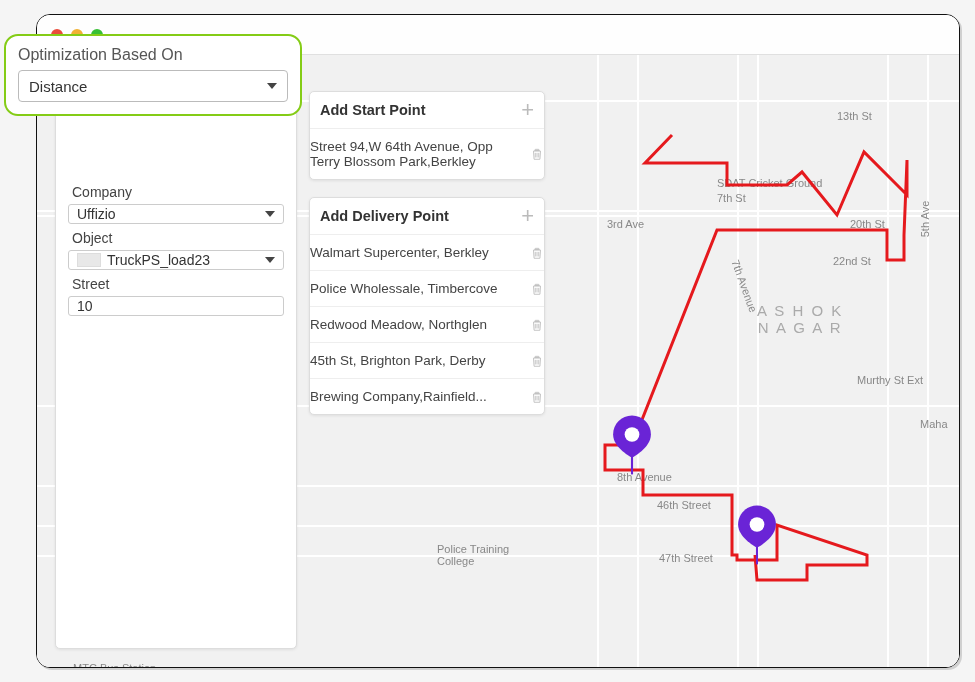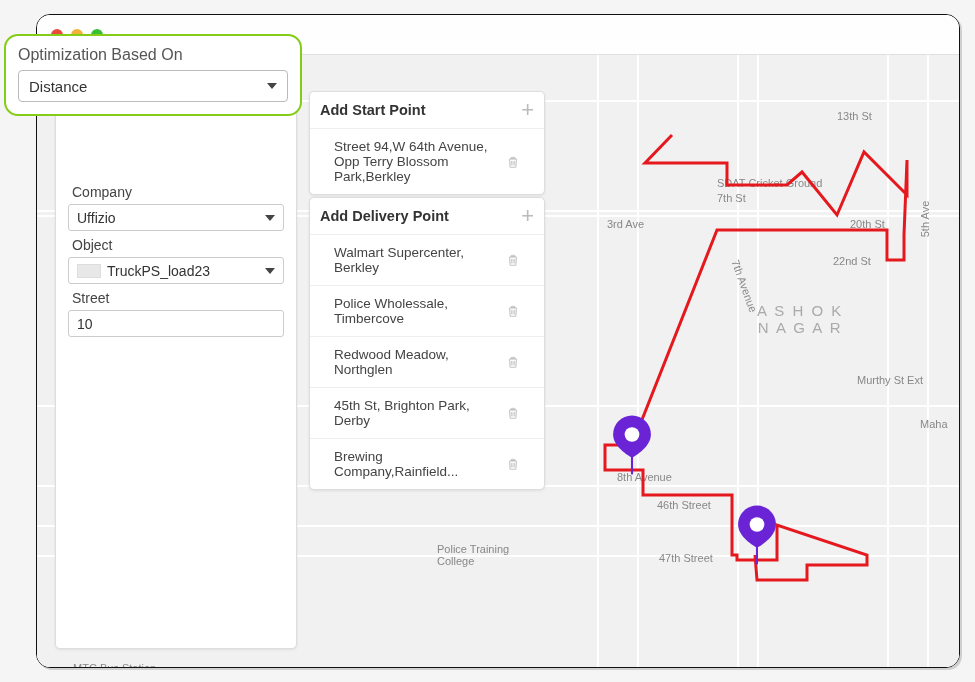--- a/index.html
+++ b/index.html
@@ -78,21 +78,21 @@
     background: #fff;
     border: 1px solid #ddd;
     border-radius: 5px;
     padding: 10px 12px 14px;
     height: 578px;
     box-shadow: 0 1px 3px rgba(0,0,0,0.08);
   }
   .field-label { font-size: 14px; color: #444; margin: 6px 4px 4px; }
   .select, .input {
     width: 100%;
-    height: 27px;
+    height: 20px;
     border: 1px solid #ccc;
     border-radius: 3px;
     background: #fff;
     font-size: 14px;
     padding: 0 8px;
     display: flex; align-items: center; justify-content: space-between;
     color: #333;
   }
   .select { cursor: pointer; }
   .caret {
@@ -138,21 +138,21 @@
   .points-panel.delivery { top: 142px; }
   .panel-head {
     display: flex; align-items: center; justify-content: space-between;
     padding: 10px 10px;
     border-bottom: 1px solid #eee;
     font-weight: 600; font-size: 14.5px; color: #333;
   }
   .plus-icon { color: #bbb; font-size: 22px; line-height: 16px; cursor: pointer; font-weight: 300;}
   .panel-row {
     display: flex; align-items: center; justify-content: space-between;
-    padding: 10px 24px;
+    padding: 10px 0;
     border-bottom: 1px solid #eee;
     font-size: 13.5px; color: #444;
   }
   .panel-row:last-child { border-bottom: none; }
   .panel-row span:first-child { flex: 1; padding-right: 6px; }
   .trash { width: 14px; cursor: pointer; color: #bbb; flex-shrink:0; }
   .trash svg { display: block; }
 
   
   .marker {

